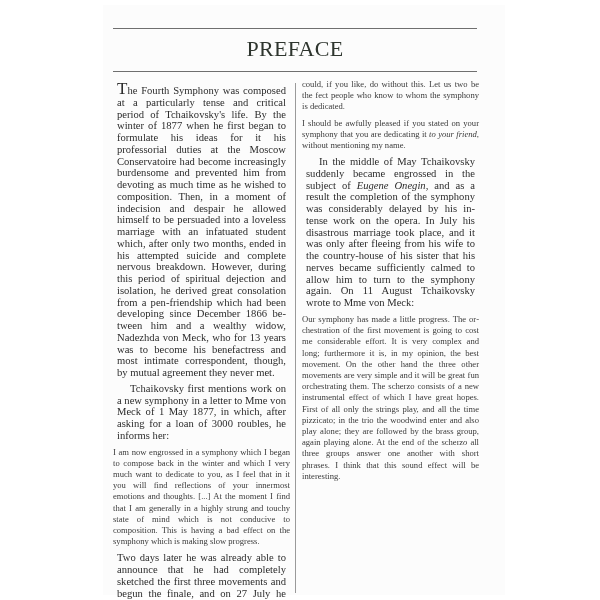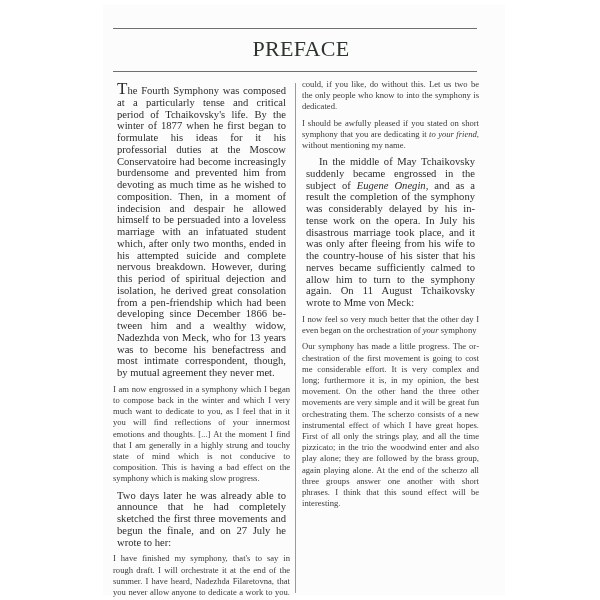--- a/index.html
+++ b/index.html
@@ -1,21 +1,21 @@
 <!DOCTYPE html>
 <html><head>
 <meta charset="utf-8">
 <style>
   html, body { margin: 0; padding: 0; background: #ffffff; }
   body { width: 600px; height: 600px; position: relative; overflow: hidden; font-family: "Liberation Serif", "DejaVu Serif", serif; color: #2b2b2b; }
   .page { position: absolute; left: 103px; top: 5px; width: 402px; height: 590px; background: #fcfcfc; }
   .rule { position: absolute; left: 113px; width: 364px; height: 1px; background: #6f6f6f; }
   .rule.top { top: 28px; }
   .rule.bottom { top: 71px; }
-  .title { position: absolute; left: 119px; top: 36px; width: 364px; text-align: center; font-size: 22px; letter-spacing: 0.3px; color: #2e352e; line-height: 26px; }
+  .title { position: absolute; left: 113px; top: 36px; width: 364px; text-align: center; font-size: 22px; letter-spacing: 0.3px; color: #2e352e; line-height: 26px; }
   .col { position: absolute; top: 79px; width: 177px; }
   .col.left { left: 113px; }
   .col.right { left: 302px; }
   .divider { position: absolute; left: 295px; top: 83px; width: 1px; height: 510px; background: #9a9a9a; }
   p { margin: 4px; text-align: justify; font-size: 10.6px; line-height: 11.75px; hyphens: manual; }
   p.body + p.indent { text-indent: 13px; }
   p.indent { text-indent: 13px; }
   p.quote { font-size: 8.6px; line-height: 11.2px; color: #3a3a3a; margin: 5px 0 5px 0; }
   .dropcap { font-size: 17px; line-height: 11px; }
   em { }
@@ -26,25 +26,25 @@
 <div class="page"></div>
 
 <div class="rule top"></div>
 <div class="title">PREFACE</div>
 <div class="rule bottom"></div>
 
 <div class="divider"></div>
 
 <div class="col left">
   <p class="body"><span class="dropcap">T</span><span>he Fourth Symphony was composed at a particularly tense and critical period of Tchaikovsky's life. By the winter of 1877 when he first began to formulate his ideas for it his professorial duties at the Moscow Conserva­toire had become increasingly burdensome and prevented him from devoting as much time as he wished to composition. Then, in a moment of indecision and despair he allowed himself to be persuaded into a loveless marriage with an infatuated student which, after only two months, ended in his attempted suicide and complete nervous breakdown. However, during this period of spiritual dejection and isolation, he derived great consolation from a pen-friendship which had been developing since December 1866 be­tween him and a wealthy widow, Nadezhda von Meck, who for 13 years was to become his benefactress and most intimate correspondent, though, by mutual agreement they never met.</span></p>
+  <p class="indent">Tchaikovsky first mentions work on a new symphony in a letter to Mme von Meck of 1 May 1877, in which, after asking for a loan of 3000 roubles, he informs her:</p>
   <p class="quote">I am now engrossed in a symphony which I began to compose back in the winter and which I very much want to dedicate to you, as I feel that in it you will find reflections of your innermost emotions and thoughts. [...] At the moment I find that I am generally in a highly strung and touchy state of mind which is not conducive to composition. This is having a bad effect on the symphony which is making slow progress.</p>
   <p class="body">Two days later he was already able to announce that he had completely sketched the first three movements and begun the finale, and on 27 July he wrote to her:</p>
   <p class="quote">I have finished my symphony, that's to say in rough draft. I will orchestrate it at the end of the summer. I have heard, Nadezhda Filaretovna, that you never allow anyone to dedicate a work to you. You have made an exception in my case for which I am deeply grateful. But if you do not like the idea of your name appearing on the title-page of the symphony we</p>
 </div>
 
 <div class="col right">
-  <p class="quote" style="margin-top:0">could, if you like, do without this. Let us two be the only people who know to into the symphony is dedicated.</p>
-  <p class="quote"><span>I should be awfully pleased if you stated on short symphony that you are dedicating it </span><em>to your friend</em><span>, without mentioning my name.</span></p>
+  <p class="quote" style="margin-top:0">could, if you like, do without this. Let us two be the fect people who know to whom the symphony is dedicated.</p>
+  <p class="quote"><span>I should be awfully pleased if you stated on your symphony that you are dedicating it </span><em>to your friend</em><span>, without mentioning my name.</span></p>
   <p class="indent"><span>In the middle of May Tchaikovsky suddenly became engrossed in the subject of </span><em>Eugene Onegin</em><span>, and as a result the completion of the symphony was considerably delayed by his in­tense work on the opera. In July his disastrous marriage took place, and it was only after fleeing from his wife to the country-house of his sister that his nerves became sufficiently calmed to allow him to turn to the symphony again. On 11 August Tchaikovsky wrote to Mme von Meck:</span></p>
-  <p class="quote"><span>I now feel so very much better that the other day I even began on the orchestration of </span><em>your</em><span> symphony</span></p>
   <p class="quote"><span>Our symphony has made a little progress. The or­chestration of the first movement is going to cost me considerable effort. It is very complex and long; fur­thermore it is, in my opinion, the best movement. On the other hand the three other movements are very simple and it will be great fun orchestrating them. The scherzo consists of a new instrumental ef­fect of which I have great hopes. First of all only the strings play, and all the time pizzicato; in the trio the woodwind enter and also play alone; they are fol­lowed by the brass group, again playing alone. At the end of the scher</span><em>zo</em><span> all three groups answer one another with short phrases. I think that this sound effect will be interesting.</span></p>
 
 </div>
 
 </body></html>

